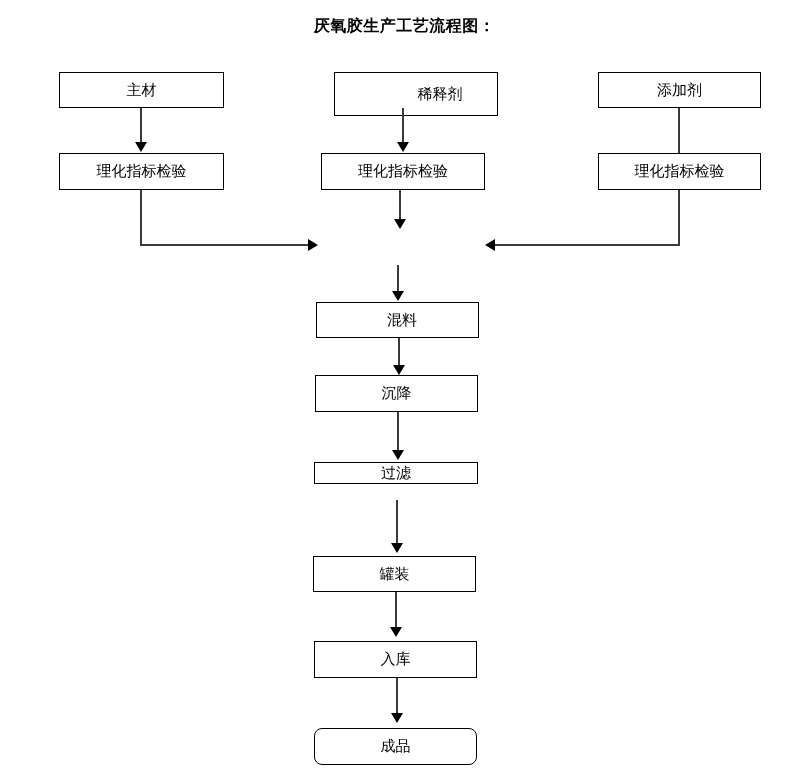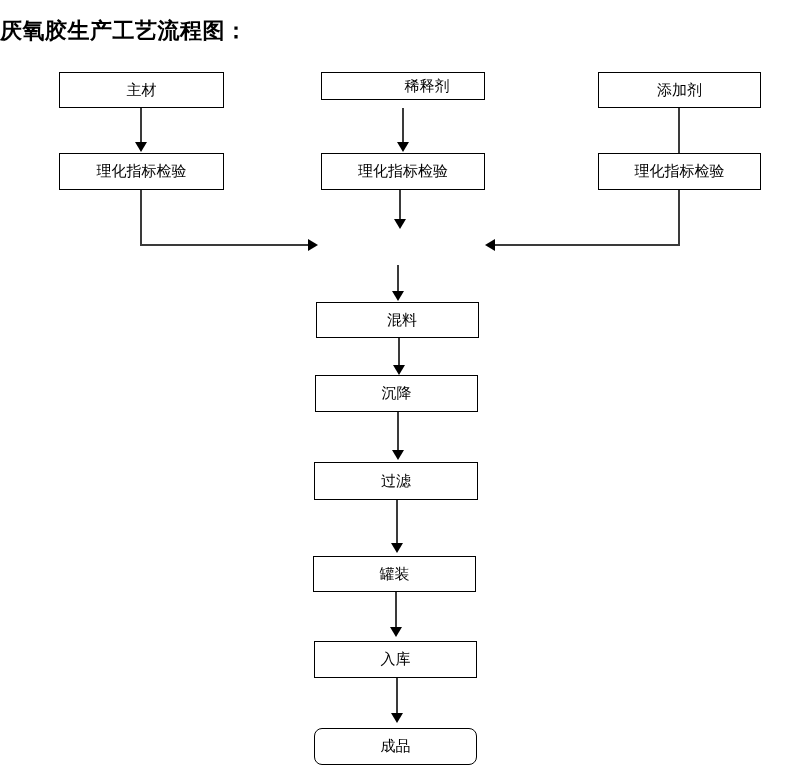--- a/index.html
+++ b/index.html
@@ -15,21 +15,22 @@
     width: 809px;
     height: 779px;
     background: #ffffff;
     overflow: hidden;
   }
   .title {
     position: absolute;
     left: 0;
     top: 16px;
     width: 809px;
-    font-size: 22px;
+    text-align: center;
+    font-size: 16px;
     font-weight: bold;
     color: #000000;
     letter-spacing: 0.5px;
     white-space: nowrap;
   }
   .node {
     position: absolute;
     box-sizing: border-box;
     border: 1.6px solid #000000;
     background: #ffffff;
@@ -78,21 +79,21 @@
 </style>
 </head>
 <body>
 
 <div id="canvas">
 
   <div class="title">厌氧胶生产工艺流程图：</div>
 
   <div class="node" style="left:59px; top:72px; width:165px; height:36px;">主材</div>
 
-  <div class="node" style="left:321px; top:72px; width:164px; height:28px;padding-left:48px;">稀释剂</div>
+  <div class="node" style="left:334px; top:72px; width:164px; height:44px;padding-left:48px;">稀释剂</div>
 
   <div class="node" style="left:598px; top:72px; width:163px; height:36px;">添加剂</div>
 
   <div class="conn conn-v" style="left:140px; top:108px; height:36px;"></div>
   <div class="arrow-down" style="left:135px; top:142px;"></div>
 
   <div class="conn conn-v" style="left:402px; top:108px; height:36px;"></div>
   <div class="arrow-down" style="left:397px; top:142px;"></div>
 
   <div class="conn conn-v" style="left:678px; top:108px; height:45px;"></div>
@@ -121,21 +122,21 @@
   <div class="node" style="left:316px; top:302px; width:163px; height:36px;padding-left:9px;">混料</div>
 
   <div class="conn conn-v" style="left:398px; top:338px; height:30px;"></div>
   <div class="arrow-down" style="left:393px; top:365px;"></div>
 
   <div class="node" style="left:315px; top:375px; width:163px; height:37px;">沉降</div>
 
   <div class="conn conn-v" style="left:397px; top:412px; height:40px;"></div>
   <div class="arrow-down" style="left:392px; top:450px;"></div>
 
-  <div class="node" style="left:314px; top:462px; width:164px; height:38px;">过滤</div>
+  <div class="node" style="left:314px; top:462px; width:164px; height:22px;">过滤</div>
 
   <div class="conn conn-v" style="left:396px; top:500px; height:46px;"></div>
   <div class="arrow-down" style="left:391px; top:543px;"></div>
 
   <div class="node" style="left:313px; top:556px; width:163px; height:36px;">罐装</div>
 
   <div class="conn conn-v" style="left:395px; top:592px; height:38px;"></div>
   <div class="arrow-down" style="left:390px; top:627px;"></div>
 
   <div class="node" style="left:314px; top:641px; width:163px; height:37px;">入库</div>

